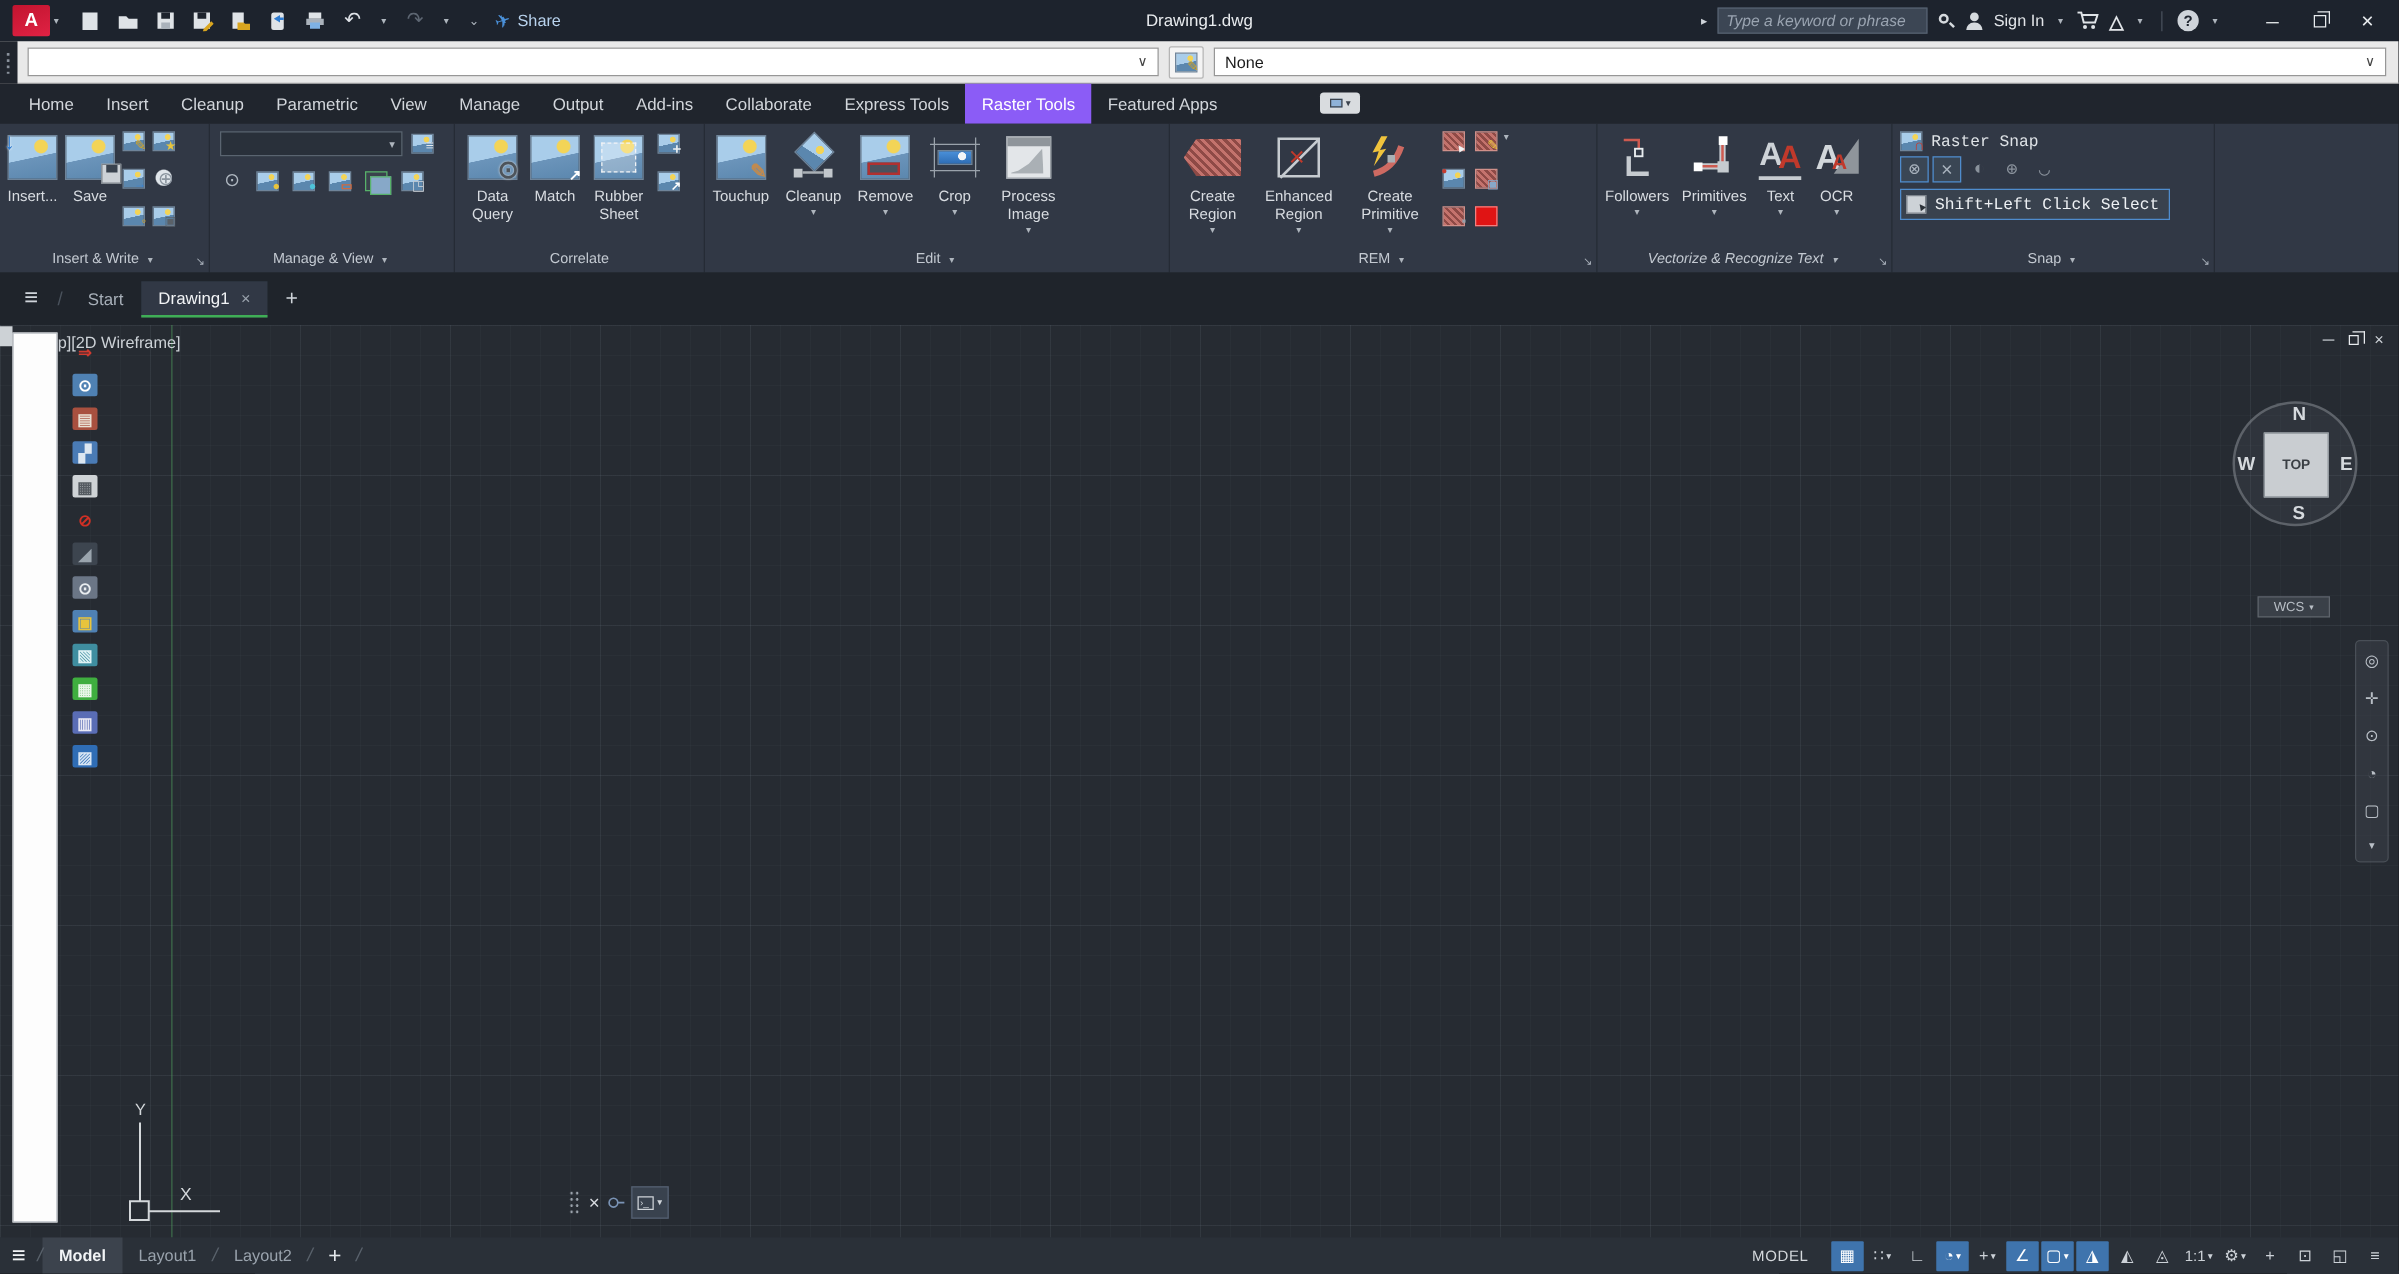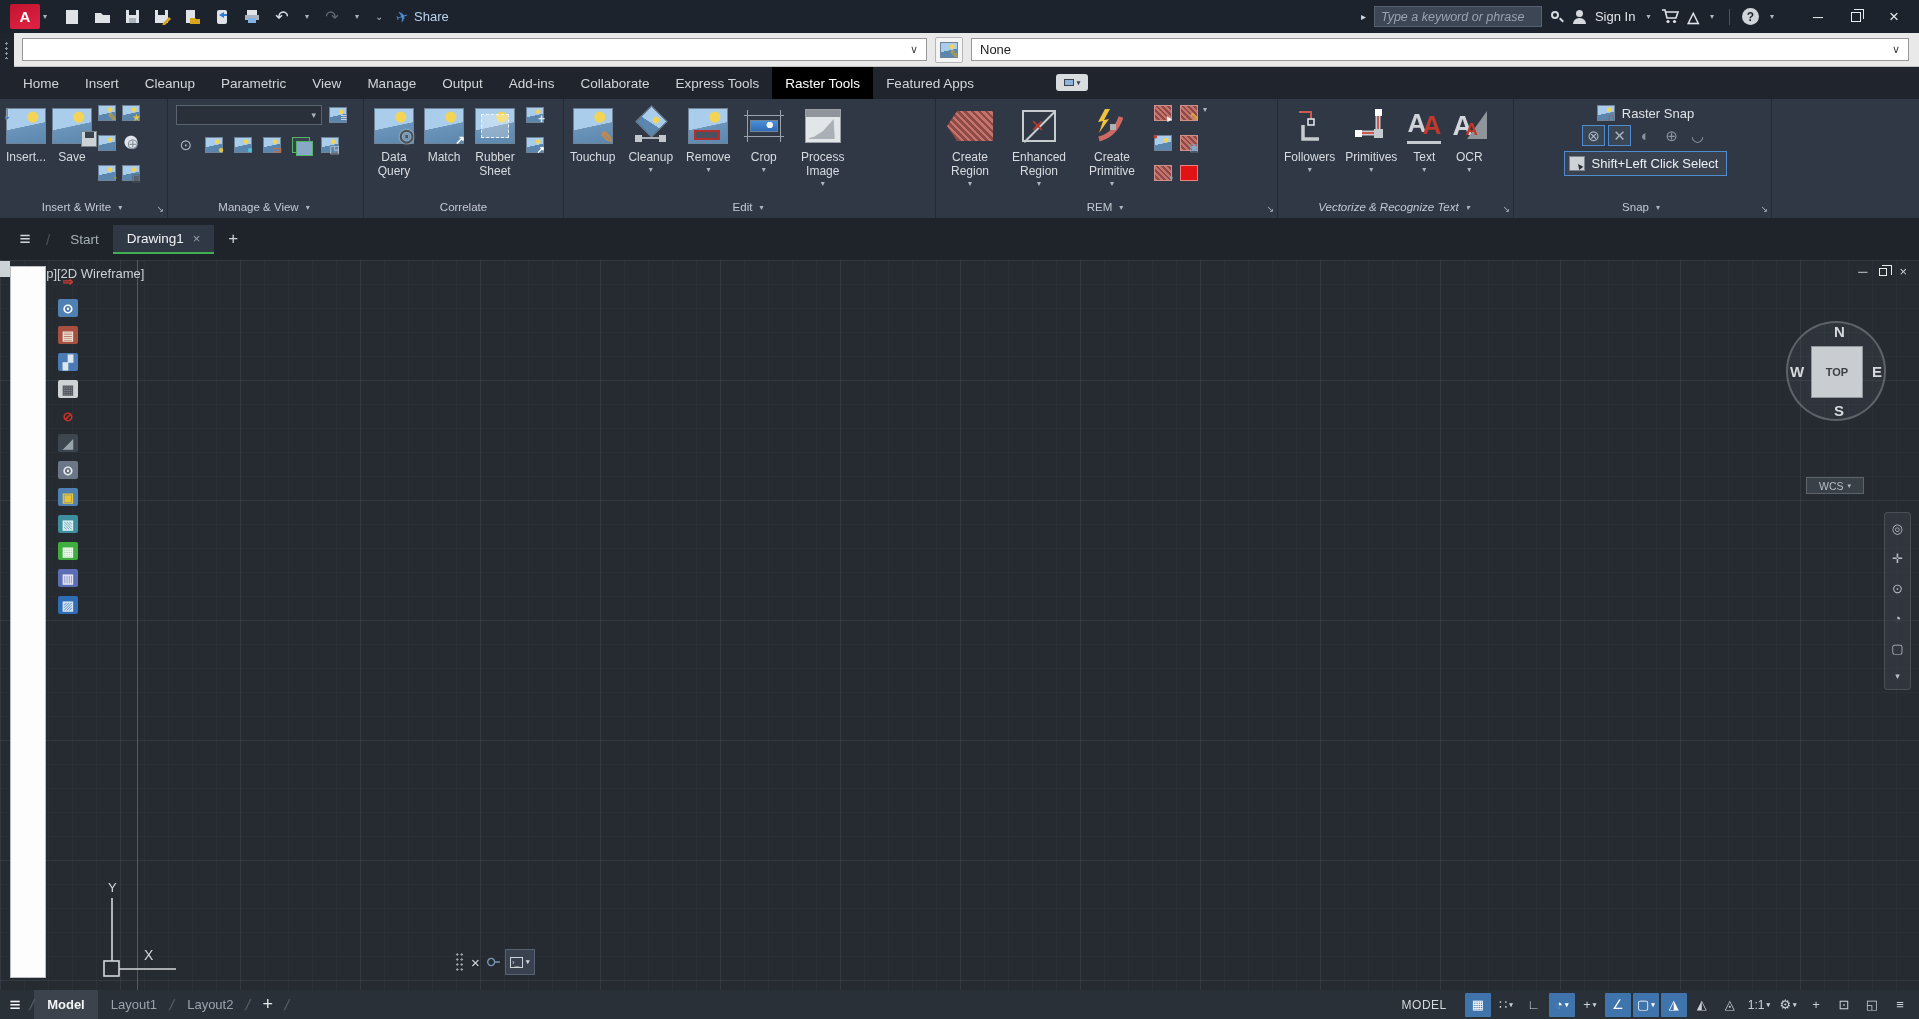--- a/index.html
+++ b/index.html
@@ -49,21 +49,21 @@
     background-image:radial-gradient(circle,#8b939d 1px,transparent 1.2px);background-size:5px 5px;}
   .wcombo{height:23px;background:#fff;border:1px solid #979797;display:flex;align-items:center;padding:0 8px;color:#1b1b1b;font-size:13px;}
   .wcombo .chev{margin-left:auto;color:#444;font-size:11px;}
   .combo-image-select{width:905px;}
   .combo-frame{flex:1;margin-right:10px;}
   .ibtn{width:28px;height:26px;background:#f4f4f4;border:1px solid #b5b5b5;border-radius:2px;display:flex;align-items:center;justify-content:center;}
 
   
   .tabrow{position:absolute;top:67px;left:0;right:0;height:32px;background:#20252d;display:flex;align-items:stretch;padding-left:10px;}
   .rtab{padding:0 13px;display:flex;align-items:center;color:#d2d6db;font-size:13.5px;white-space:nowrap;}
-  .rtab.active{background:#000000;color:#fff;}
+  .rtab.active{background:#8b5cf6;color:#fff;}
   .ribbon-toggle{align-self:center;margin-left:10px;width:32px;height:17px;background:#d9dcdf;border-radius:3px;
     display:flex;align-items:center;justify-content:center;gap:3px;}
   .ribbon-toggle i{display:block;width:10px;height:7px;border:1px solid #3c434d;background:#8fb2d8;}
   .ribbon-toggle b{font-size:7px;color:#3c434d;}
 
   
   .ribbon{position:absolute;top:99px;left:0;right:0;height:119px;background:#313845;display:flex;}
   .panel{position:relative;height:119px;border-right:1px solid #252b35;display:flex;flex-direction:column;flex:0 0 auto;}
   .panel-body{height:97px;display:flex;align-items:flex-start;}
   .panel-foot{height:22px;display:flex;align-items:center;justify-content:center;gap:4px;color:#c3c9d1;font-size:11.5px;}
@@ -278,20 +278,21 @@
       <span class="qi glyph-btn" data-interactable="true">↶</span>
         <span class="caret" data-interactable="true">▾</span>
       <span class="qi glyph-btn disabled" data-interactable="true">↷</span>
         <span class="caret" data-interactable="true">▾</span>
       <span class="caret" data-interactable="true" style="font-size:10px;">⌄</span>
     </div>
     <div class="share" data-interactable="true">
       <span class="plane" data-interactable="false">✈</span>
       <span data-interactable="false">Share</span>
     </div>
+    <div class="doc-title" data-interactable="false">Drawing1.dwg</div>
     <div class="tb-right" data-interactable="false">
       <span class="tb-arrow" data-interactable="true">▸</span>
       <div class="searchbox" data-interactable="true">
         <span data-interactable="false">Type a keyword or phrase</span>
       </div>
       <span class="mag" data-interactable="true"></span>
       <span class="person" data-interactable="true"></span>
       <span class="signin" data-interactable="true">Sign In</span>
       <span class="caret" data-interactable="true">▾</span>
       <span class="cart" data-interactable="true">
@@ -612,21 +613,21 @@
         </div>
       </div>
       <div class="panel-foot" data-interactable="true" style="white-space:nowrap;font-style:italic;">
         <span>Vectorize &amp; Recognize Text</span>
           <span class="caret">▾</span>
       </div>
       <span class="launcher" data-interactable="true">↘</span>
     </div>
 
     <div class="panel" style="width:258px;" data-interactable="false">
-      <div class="panel-body" style="flex-direction:column;align-items:center;">
+      <div class="panel-body" style="flex-direction:column;align-items:flex-start;font-family:Liberation Mono, monospace;">
         <div class="snap-title-row">
           <span class="sic b-magnet" data-interactable="false"></span>
           <span data-interactable="false">Raster Snap</span>
         </div>
         <div class="snap-circles" data-interactable="false">
 
         <span class="snap-circle grouped" data-interactable="true">
               <i style="font-style:normal;">⊗</i>
             </span>
             <span class="snap-circle grouped" data-interactable="true">

